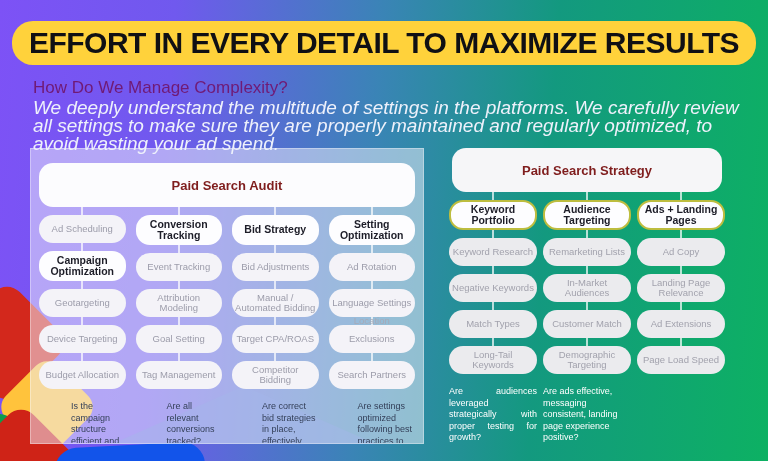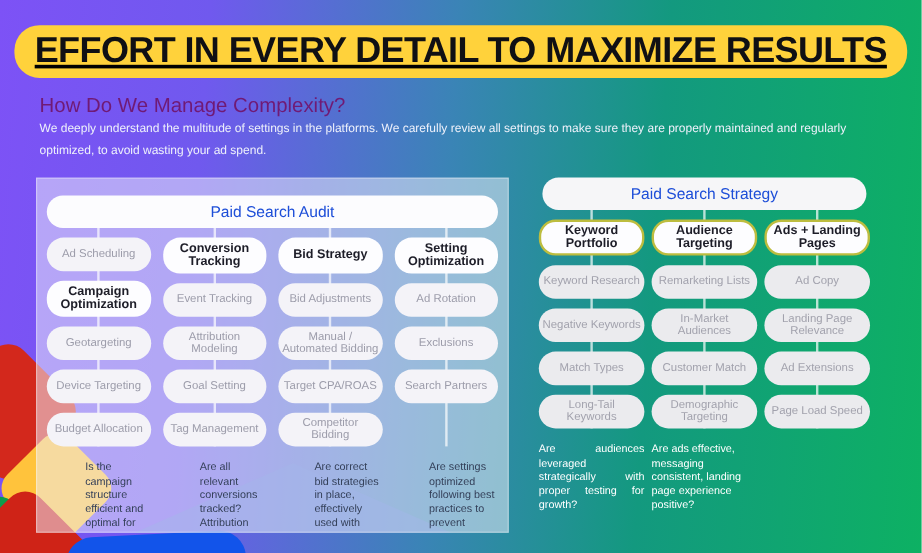--- a/index.html
+++ b/index.html
@@ -14,39 +14,39 @@
   .shape-green-circle{left:-20px;top:414px;width:38px;height:38px;background:#0e9c4c;border-radius:50%;}
   .shape-yellow-diamond{left:10px;top:370px;width:74px;height:74px;background:#ffc33c;border-radius:16px;transform:rotate(45deg);}
   .shape-red-bottom{left:-22px;top:420px;width:86px;height:86px;background:#cf2317;border-radius:18px;transform:rotate(45deg);}
   .shape-blue{left:55px;top:445px;width:150px;height:44px;background:#1254ea;border-radius:22px;transform:rotate(-3deg);}
   .shape-triangle{left:112px;top:386px;width:0;height:0;
     border-left:132px solid transparent;border-right:132px solid transparent;
     border-bottom:58px solid rgba(84,120,216,0.45);}
   
   .banner{
     position:absolute;z-index:2;left:12px;top:21px;right:12px;height:44px;
-    background:#FFD23B;border-radius:21px;display:flex;align-items:center;justify-content:center;text-decoration:underline;
+    background:#FFD23B;border-radius:21px;display:flex;align-items:center;justify-content:center;
   }
   .banner-title{font-size:30px;font-weight:800;letter-spacing:-0.5px;color:#101014;white-space:nowrap;}
   
   .intro-heading{position:absolute;z-index:2;left:33px;top:78px;font-size:17px;font-weight:500;color:#701a75;}
-  .intro-body{position:absolute;z-index:2;left:33px;top:99px;width:714px;font-size:10px;line-height:18px;color:#eef1fb;}
+  .intro-body{position:absolute;z-index:2;left:33px;top:99px;width:714px;font-size:19px;line-height:18px;color:#eef1fb;font-style:italic;}
   
   .panel{position:absolute;z-index:1;top:148px;box-sizing:border-box;}
   .audit-panel{
     left:30px;width:394px;height:296px;padding:14px 8px 0;
     background:rgba(238,240,252,0.52);
     border:1px solid rgba(255,255,255,0.35);
     overflow:hidden;
   }
   .strategy-panel{left:449px;width:276px;}
   .panel-title-pill{
-    height:27px;border-radius:14px;background:#fcfcfe;
+    height:44px;border-radius:14px;background:#fcfcfe;
     display:flex;align-items:center;justify-content:center;
-    font-size:13px;font-weight:400;color:#1d4ed8;
+    font-size:13px;font-weight:700;color:#7f1d1d;
   }
   .strategy-panel .panel-title-pill{margin:0 3px;background:#f6f6f8;}
   .cols{display:grid;gap:0 10px;}
   .audit-panel .cols{grid-template-columns:repeat(4,1fr);}
   .strategy-panel .cols{grid-template-columns:repeat(3,1fr);gap:0 6px;}
   .col{
     display:flex;flex-direction:column;gap:8px;padding-top:8px;position:relative;
     background:linear-gradient(rgba(255,255,255,0.7),rgba(255,255,255,0.7)) no-repeat top center;
     background-size:2px 100%;
   }
@@ -111,20 +111,24 @@
       <div class="pill cat-pill">Bid Strategy</div>
       <div class="pill sub-pill">Bid Adjustments</div>
       <div class="pill sub-pill">Manual / Automated Bidding</div>
       <div class="pill sub-pill">Target CPA/ROAS</div>
       <div class="pill sub-pill">Competitor Bidding</div>
     </div>
 
     <div class="col">
       <div class="pill cat-pill">Setting Optimization</div>
       <div class="pill sub-pill">Ad Rotation</div>
+      <div class="pill sub-pill">
+        <span>Language Settings</span>
+        <span class="overflow-label">Location</span>
+      </div>
       <div class="pill sub-pill">Exclusions</div>
       <div class="pill sub-pill">Search Partners</div>
     </div>
 
   </div>
   <div class="questions">
     <div class="question">Is the campaign structure efficient and optimal for performance? Correct types used?</div>
     <div class="question">Are all relevant conversions tracked? Attribution models correctly set?</div>
     <div class="question">Are correct bid strategies in place, effectively used with sufficient data?</div>
     <div class="question">Are settings optimized following best practices to prevent wastage?</div>

